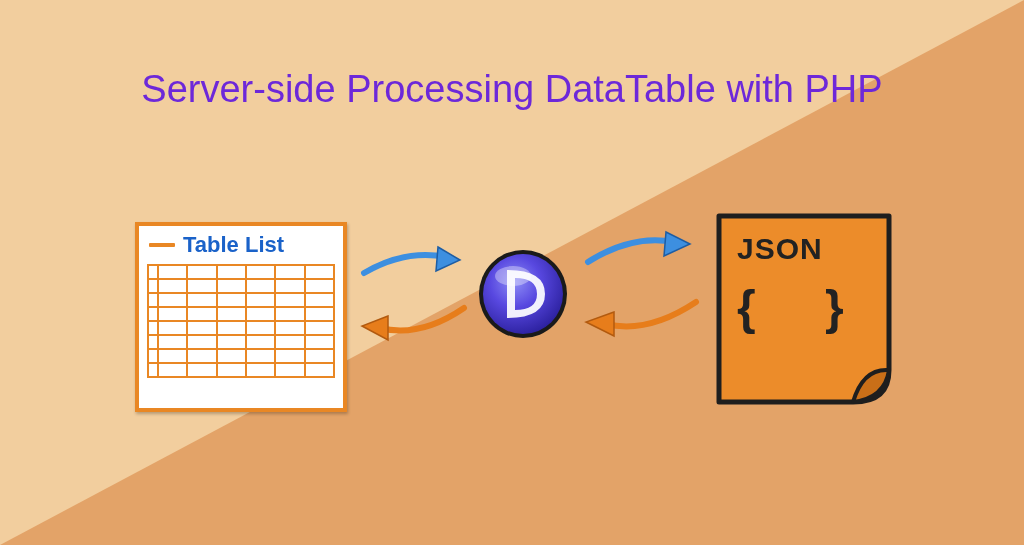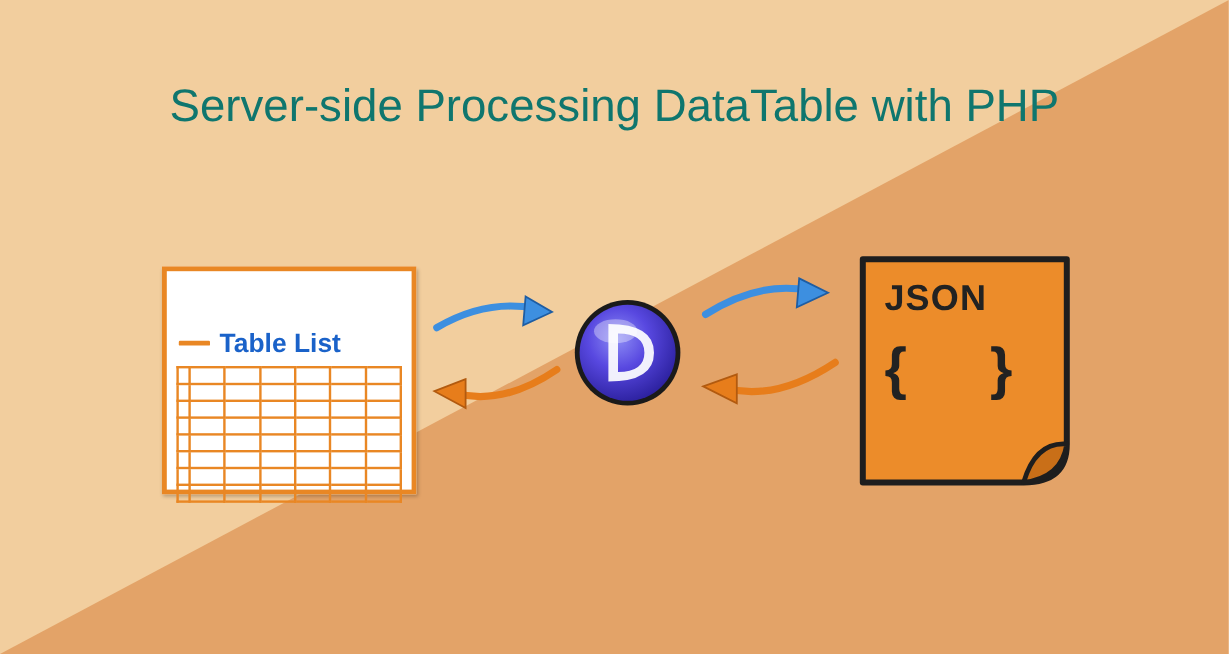--- a/index.html
+++ b/index.html
@@ -17,40 +17,39 @@
     border-left: 1024px solid transparent;
     border-bottom: 545px solid #e3a368;
   }
   .title {
     position: absolute;
     top: 68px;
     left: 0; right: 0;
     text-align: center;
     font-size: 38px;
     font-weight: 400;
-    color: #0f766e;
+    color: #6d28d9;
   }
 
   
   .table-card {
     position: absolute;
     left: 135px;
     top: 222px;
     width: 212px;
     height: 190px;
     background: #ffffff;
     border: 4px solid #e98724;
     box-shadow: 1px 2px 3px rgba(0,0,0,0.25);
   }
   .table-header-row {
     display: flex;
     align-items: center;
     padding: 6px 8px 2px 10px;
     gap: 8px;
-    margin-top: 41px;
   }
   .header-dash {
     width: 26px; height: 4px; background: #e98724; border-radius: 1px;
   }
   .table-header-label {
     color: #1a62c9;
     font-weight: 700;
     font-size: 22px;
   }
   .grid-wrap {

